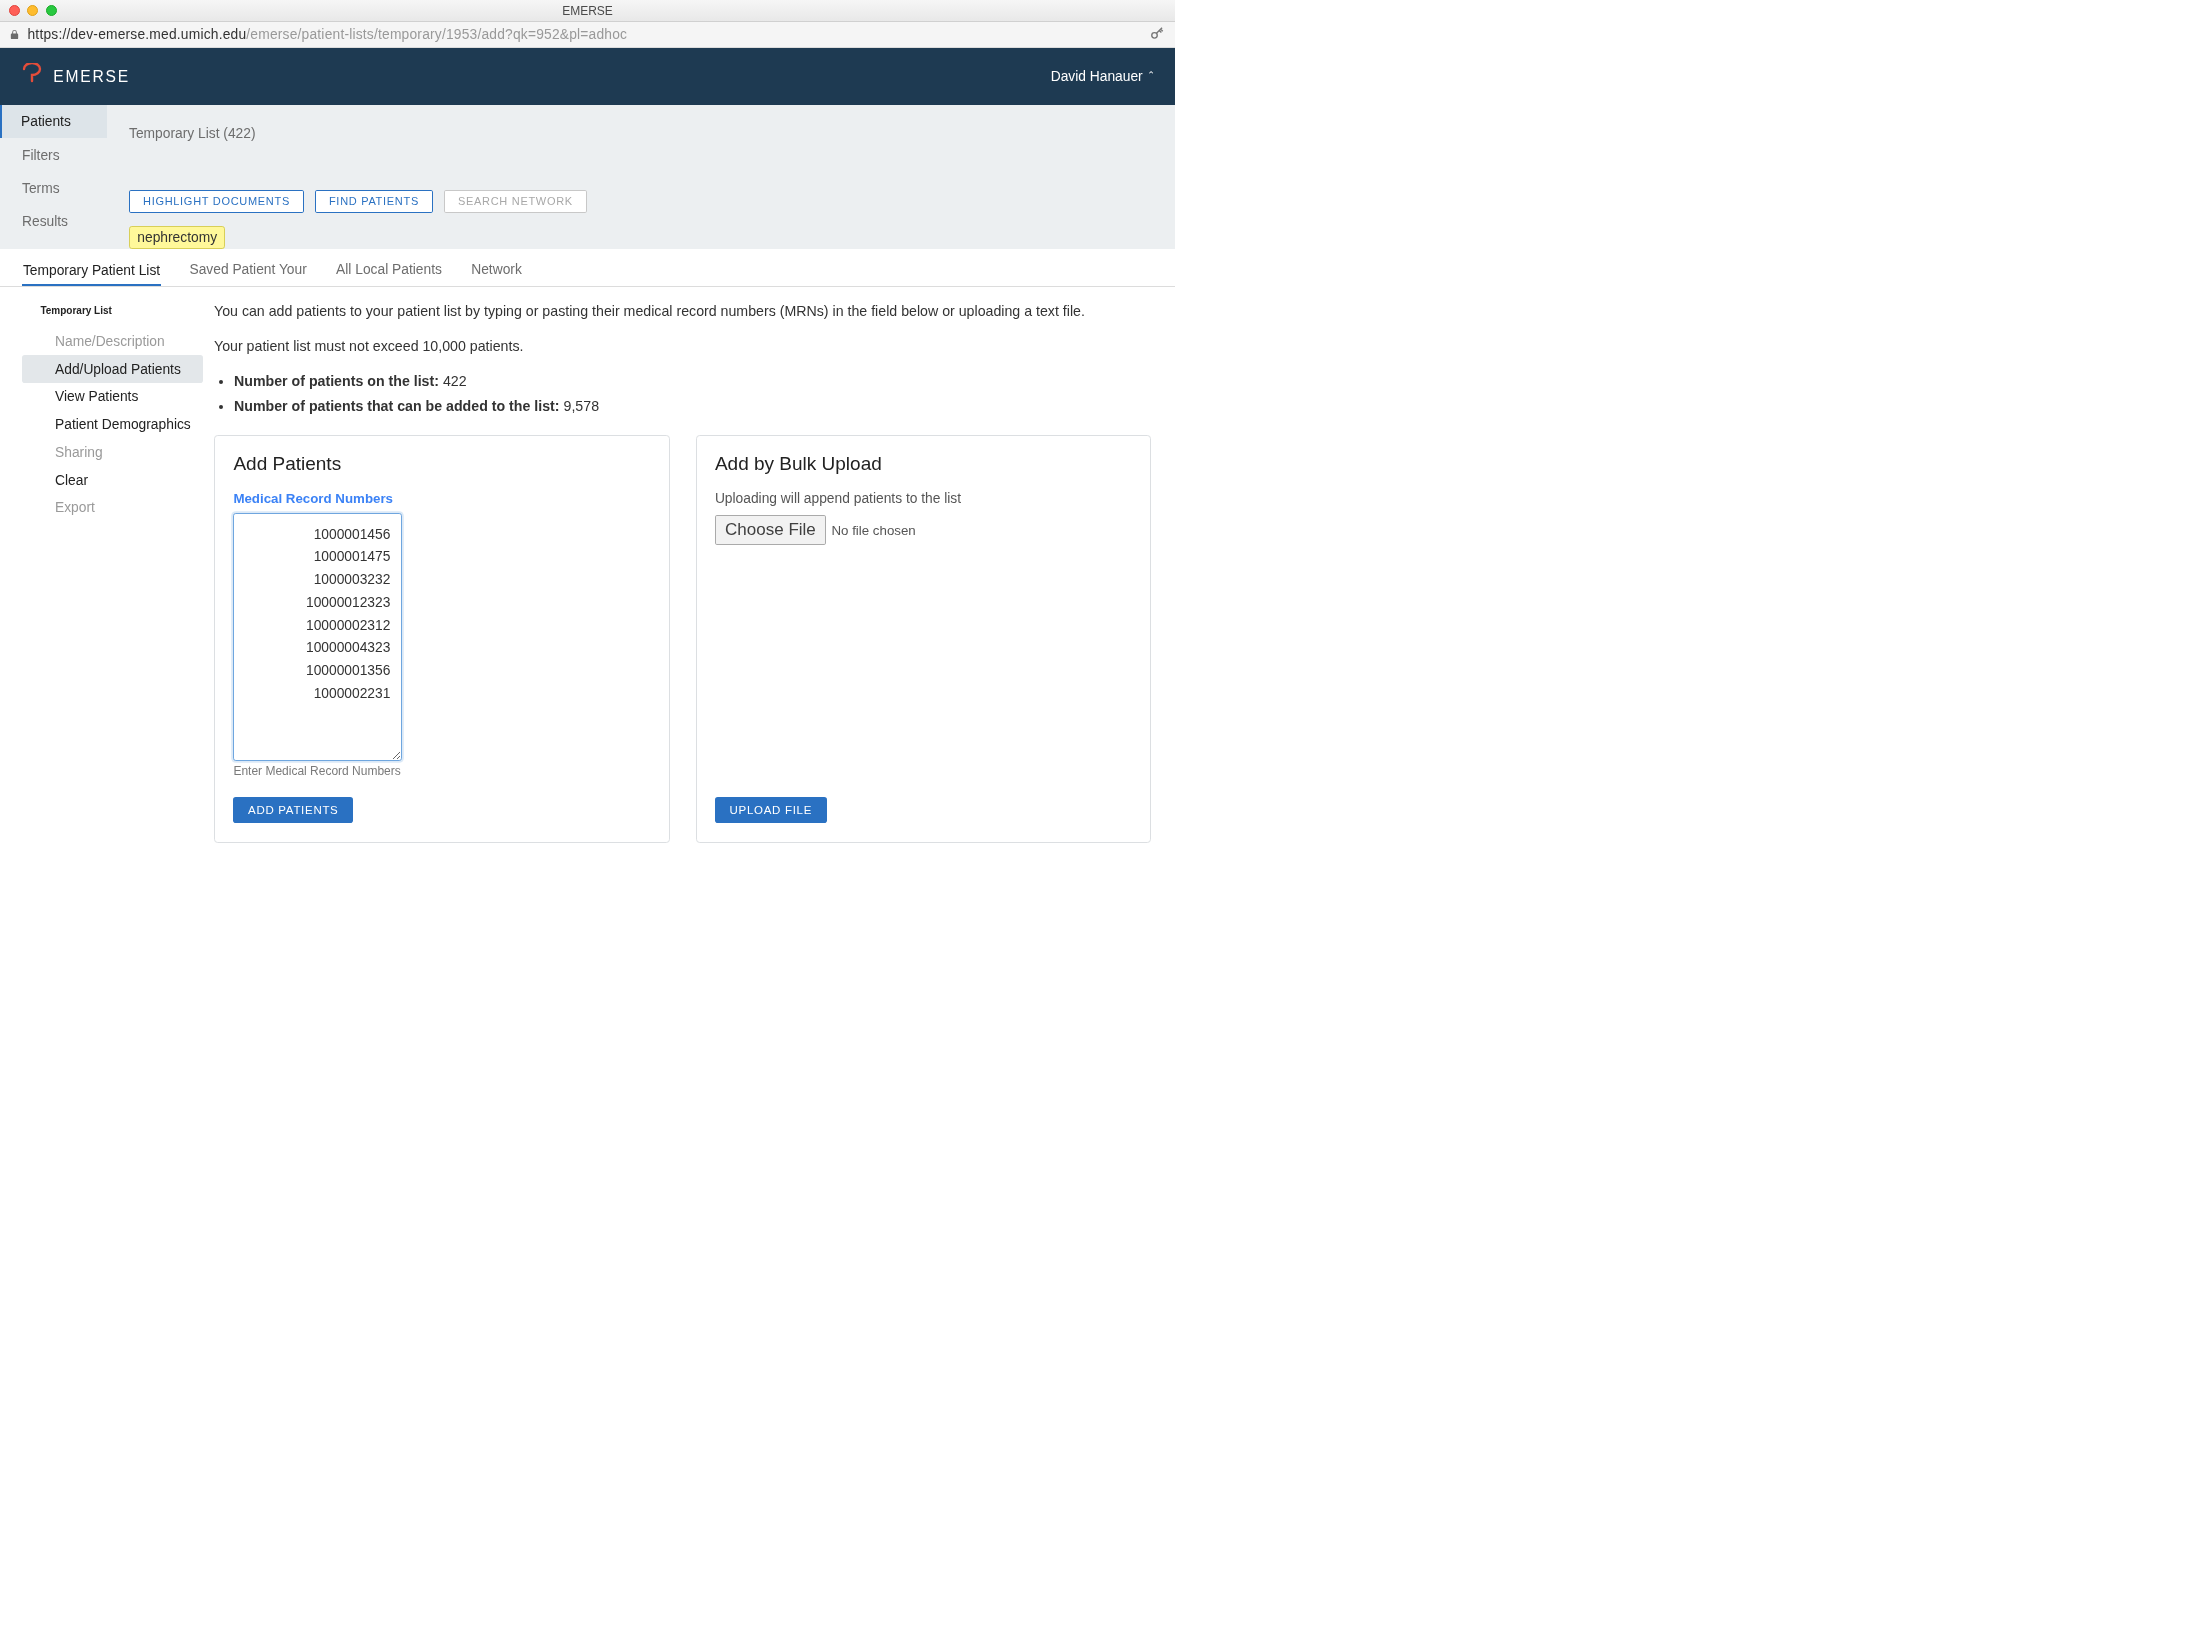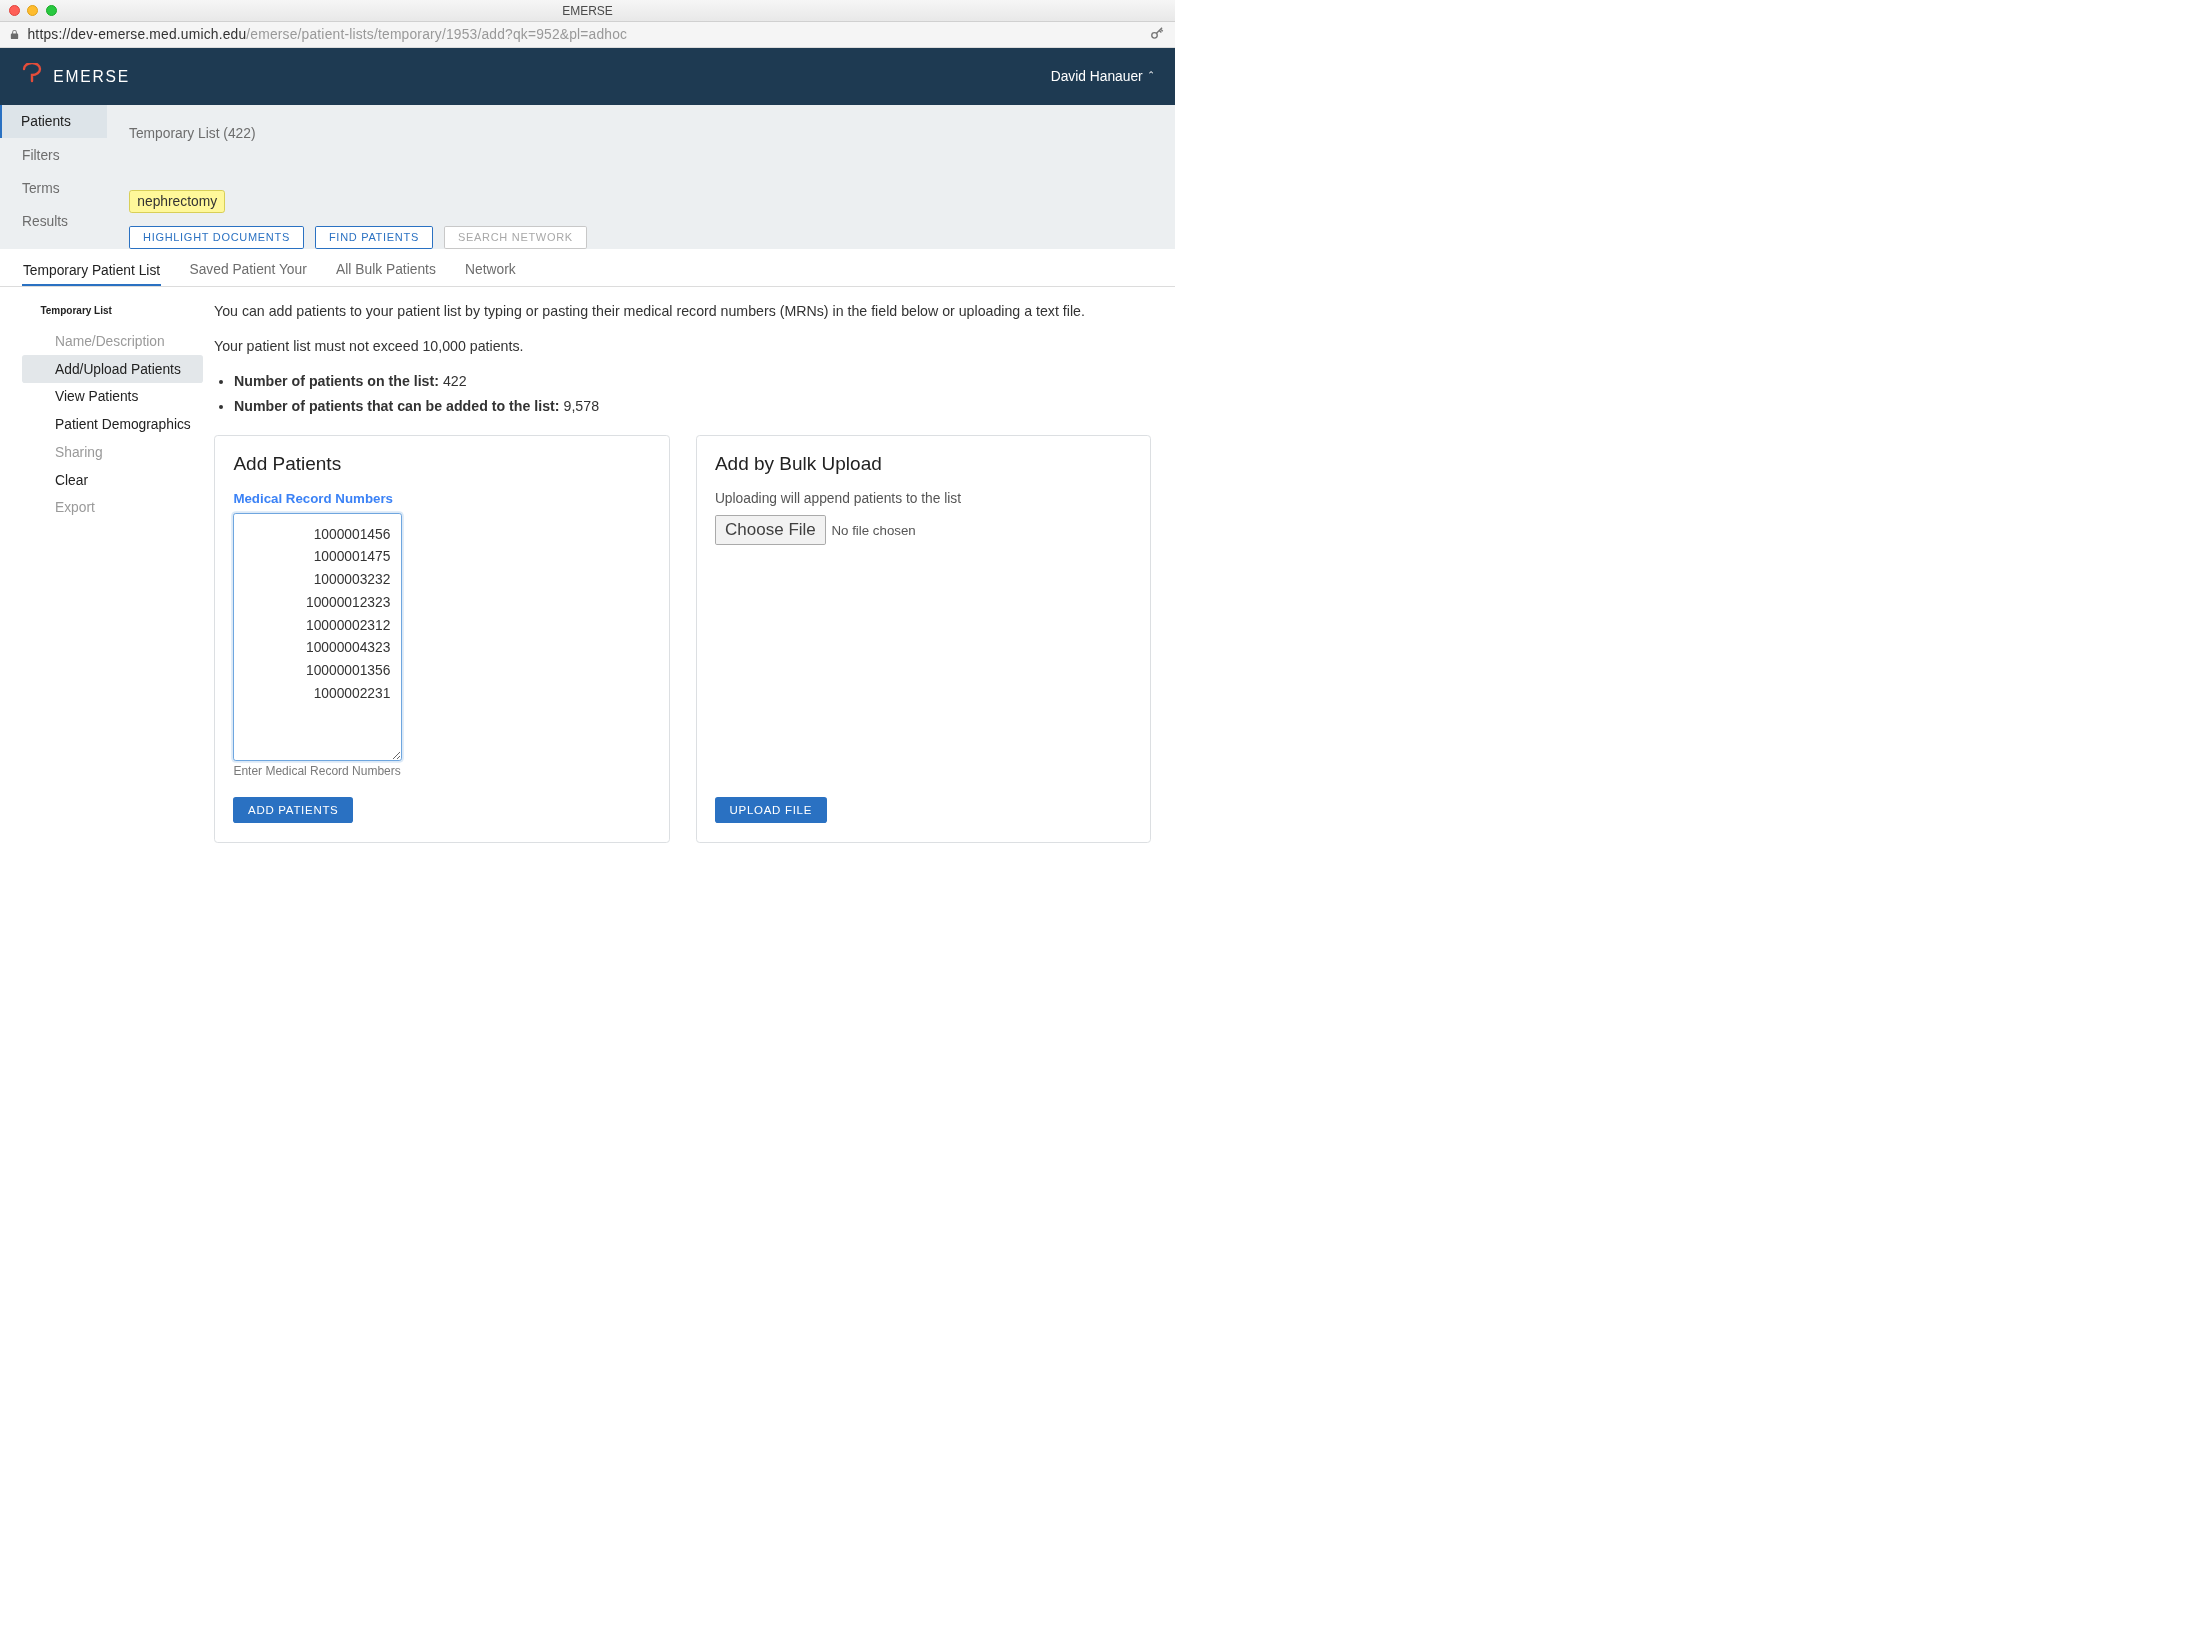--- a/index.html
+++ b/index.html
@@ -289,34 +289,34 @@
     <div class="ctx-item">Filters</div>
     <div class="ctx-item">Terms</div>
     <div class="ctx-item">Results</div>
   </div>
   <div class="context-right">
     <div class="ctx-row">
       <span class="muted">Temporary List (422)</span>
     </div>
     <div class="ctx-row"></div>
     <div class="ctx-row">
-      <span class="term-chip">nephrectomy</span>
-    </div>
-    <div class="ctx-row">
       <button class="pill-btn">HIGHLIGHT DOCUMENTS</button>
       <button class="pill-btn">FIND PATIENTS</button>
       <button class="pill-btn disabled">SEARCH NETWORK</button>
     </div>
+    <div class="ctx-row">
+      <span class="term-chip">nephrectomy</span>
+    </div>
   </div>
 </div>
 
 <div class="tabs-row">
   <div class="tab active">Temporary Patient List</div>
   <div class="tab">Saved Patient Your</div>
-  <div class="tab">All Bulk Patients</div>
+  <div class="tab">All Local Patients</div>
   <div class="tab">Network</div>
 </div>
 
 <div class="main">
 
   <div class="side-nav">
     <div class="group-title">Temporary List</div>
     <div class="side-item muted">Name/Description</div>
     <div class="side-item selected">Add/Upload Patients</div>
     <div class="side-item">View Patients</div>

